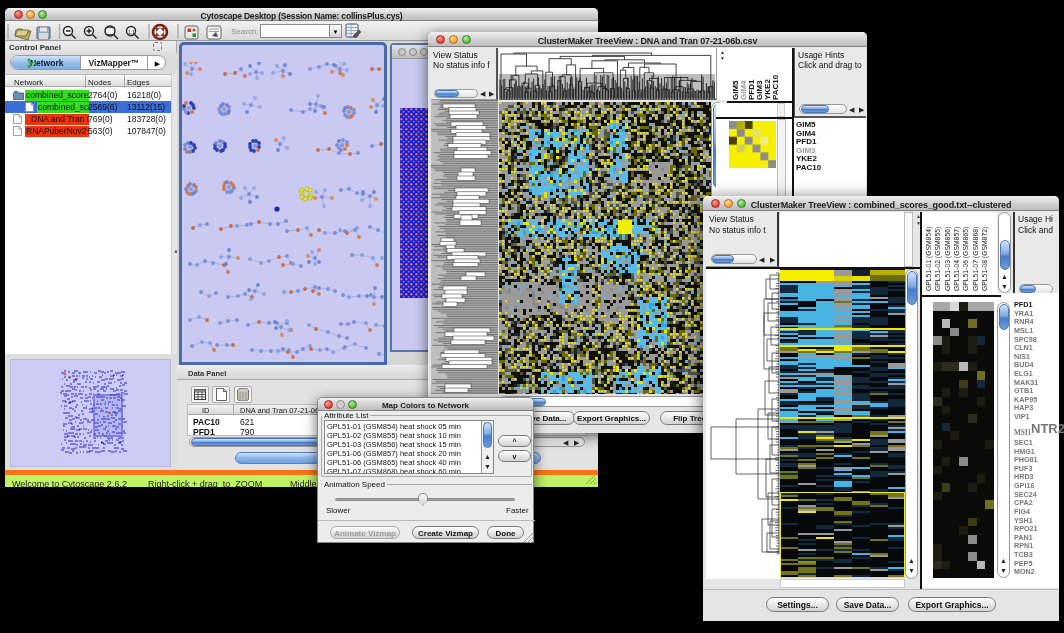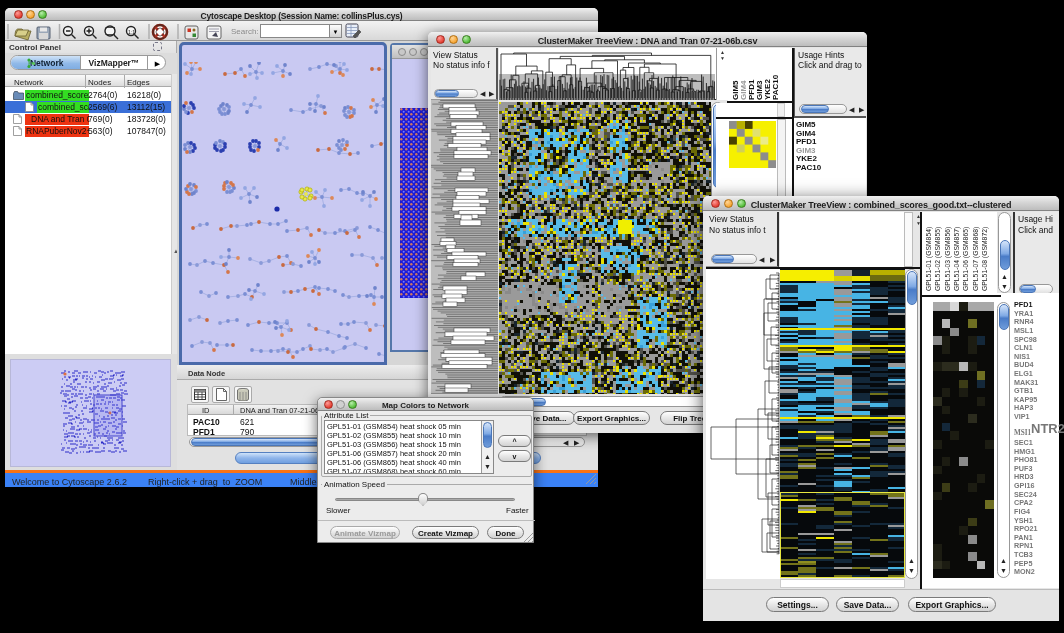--- a/index.html
+++ b/index.html
@@ -135,21 +135,21 @@
     </div>
     <div class="abs" style="left:166px;top:66px;width:11px;height:280px;background:#e6e6e6;border-left:1px solid #ccc;"></div>
     <div class="abs" style="left:168px;top:240px;font-size:6px;color:#555;">▲</div>
     <div class="abs" style="left:0;top:346px;width:177px;height:133px;background:#dedede;"></div>
     <div class="abs" style="left:5px;top:351px;width:161px;height:108px;background:#ccccf4;border:1px solid #b8b8d8;"><svg width="160" height="108">
         <path d="M50 13h4M53 11h2M57 12h2M61 13h3M63 11h4M67 13h3M72 12h4M75 12h2M79 12h1M83 13h3M87 11h3M90 12h3M93 13h2M96 12h2M99 11h3M104 13h4M106 13h4M110 12h4M53 17h2M57 17h3M61 16h3M65 16h2M68 16h1M71 16h3M75 16h2M78 17h1M81 16h1M84 17h1M88 17h3M91 15h1M99 16h4M102 15h2M105 15h1M109 16h3M111 15h2M51 19h1M55 20h2M58 18h1M62 20h4M64 19h3M71 18h2M75 19h2M79 19h3M90 20h4M94 19h3M98 19h4M102 18h1M106 20h4M110 19h3M53 24h1M59 24h2M62 22h2M66 24h4M74 22h2M78 22h2M82 23h1M86 22h3M93 24h2M97 23h4M103 22h1M109 23h2M113 23h3M50 27h2M55 26h4M59 27h3M63 27h2M66 27h1M70 27h3M74 27h2M78 28h2M82 27h4M86 26h2M90 27h4M93 27h3M96 26h2M105 28h1M108 26h2M111 25h3M50 31h3M54 31h4M57 31h3M61 29h3M64 30h2M68 31h2M72 31h1M79 30h2M82 29h3M86 31h2M89 29h4M92 31h3M95 29h1M99 29h4M102 31h3M105 30h3M109 30h3M113 31h3M49 33h2M52 34h4M56 35h2M60 34h3M64 34h2M67 34h4M70 34h2M74 35h2M78 34h3M82 34h1M86 34h3M99 35h3M102 35h3M105 34h4M110 33h3M113 34h4M53 36h3M56 39h3M60 37h2M63 36h3M66 36h1M69 38h3M74 38h3M77 37h3M81 38h1M85 37h3M88 37h3M91 37h3M95 38h2M98 38h3M102 38h3M106 37h3M109 38h2M51 41h4M54 42h2M58 42h4M61 41h4M70 42h1M73 41h3M76 41h2M79 41h1M86 41h1M90 40h3M94 42h1M97 42h3M101 42h1M106 40h3M110 40h4M50 46h1M53 46h3M57 43h3M65 45h2M71 45h1M75 46h1M79 44h2M82 45h2M85 44h3M89 44h2M93 44h2M97 44h1M101 45h3M105 45h2M111 46h4M53 49h1M58 48h3M61 49h2M64 47h2M72 48h4M75 48h1M78 49h4M81 48h1M84 48h2M87 48h2M90 49h1M94 48h3M101 48h1M105 48h3M108 49h3M52 53h3M55 53h4M63 51h2M70 51h2M78 52h4M81 51h2M89 51h4M94 52h3M97 53h2M101 52h4M103 53h4M107 51h3M111 52h1M57 56h3M60 56h2M64 57h2M67 55h2M71 54h2M84 54h3M88 56h1M92 57h2M96 56h2M100 55h2M104 55h2M111 56h1M54 58h3M58 60h3M61 59h3M65 58h4M69 60h2M72 59h4M76 60h2M80 60h3M83 60h1M86 60h2M90 59h3M93 59h4M96 59h3M100 58h4M104 60h2M107 59h3M111 59h3M52 64h4M57 63h4M60 64h2M64 62h1M68 63h4M72 62h1M76 62h4M83 63h3M86 63h2M89 62h1M92 62h3M97 63h4M102 62h2M107 64h3M112 62h4M52 66h2M60 67h4M66 66h2M72 66h1M84 67h3M87 66h3M90 65h2M94 67h2M97 66h1M101 66h4M105 67h3M111 66h1M52 70h1M55 71h1M59 69h3M61 69h3M65 70h4M68 69h3M72 69h4M77 70h1M80 70h1M84 70h4M92 69h3M96 71h2M104 69h2M112 71h2M53 74h4M57 73h3M60 73h3M64 74h3M68 74h2M72 74h1M76 73h3M79 72h2M83 74h2M87 73h2M91 74h2M95 73h2M98 74h1M101 72h3M105 73h3M108 73h3M112 73h3M53 77h4M56 76h3M60 76h4M63 77h2M66 77h2M73 78h2M78 76h2M82 78h3M86 77h1M89 78h1M93 76h3M96 78h3M99 78h3M107 78h3M110 78h3M53 80h2M57 81h3M60 81h2M64 81h3M68 81h3M72 82h1M75 81h2M79 82h1M83 81h2M90 82h2M94 81h3M97 80h2M101 80h1M105 80h3M108 82h3M111 81h2M50 84h1M55 83h1M59 84h4M62 84h3M65 85h2M69 84h2M72 85h4M77 85h4M80 85h2M87 85h1M90 83h3M92 84h3M96 83h4M99 83h3M103 85h2M107 83h3M110 85h2M51 88h3M56 88h3M60 89h4M64 88h2M68 87h4M72 87h3M77 88h2M81 88h4M84 88h4M92 88h2M103 88h4M106 88h2M110 89h3M50 90h3M54 92h4M58 93h3M61 91h2M65 93h2M69 92h1M72 92h1M75 92h4M78 91h4M84 92h3M87 92h3M90 91h4M97 91h3M100 92h4M104 91h2M108 92h2M112 91h4" stroke="#2a2ac8" stroke-width="1.1" fill="none"></path>
         <circle cx="54" cy="14" r="1.6" fill="#e07040"></circle>
         <circle cx="99" cy="53" r="1.4" fill="#e07040"></circle>
         <rect x="83" y="35" width="28" height="41" fill="rgba(90,90,230,0.18)" stroke="#4444cc" stroke-width="1"></rect>
       </svg></div>
-    <div class="abs" style="left:0;top:462px;width:593px;height:17px;background:#3b82f6;border-top:3px solid #f97316;">
+    <div class="abs" style="left:0;top:462px;width:593px;height:17px;background:#bef264;border-top:5px solid #f97316;">
       <div class="abs" style="left:7px;top:4px;font-size:9px;color:#222;">Welcome to Cytoscape 2.6.2</div>
       <div class="abs" style="left:143px;top:4px;font-size:9px;color:#222;">Right-click + drag&nbsp; to&nbsp; ZOOM</div>
       <div class="abs" style="left:285px;top:4px;font-size:9px;color:#222;">Middle-click + drag&nbsp; to&nbsp; PAN</div>
     </div>
     <svg class="abs" style="left:581px;top:466px;" width="11" height="11">
       <path d="M10 0L0 10M10 4L4 10M10 8L8 10" stroke="#999" stroke-width="1"></path>
     </svg>
     <div class="abs" style="left:172px;top:33px;width:421px;height:330px;background:#d6d6d6;"></div>
     <div class="abs" style="left:385px;top:35px;width:200px;height:309px;background:#c9c9f2;border:2px solid #5577aa;border-radius:4px 4px 0 0;">
       <div class="abs" style="left:0;top:0;width:196px;height:14px;background:linear-gradient(#e2e2e2,#bfbfbf);border-bottom:1px solid #999;"></div>
@@ -530,21 +530,21 @@
           <circle cx="197" cy="292" r="1.9" fill="#7b8fd4"></circle>
           <circle cx="208" cy="295" r="1.9" fill="#7b8fd4"></circle>
           <circle cx="217" cy="293" r="1.9" fill="#8a9ad8"></circle>
           <circle cx="228" cy="290" r="1.9" fill="#7b8fd4"></circle>
           <circle cx="232" cy="297" r="1.9" fill="#d4764a"></circle>
           <circle cx="95" cy="147" r="2.6" fill="#1a2aa8"></circle>
         </svg></div>
     </div>
     <div class="abs" style="left:172px;top:357px;width:421px;height:105px;background:#e2e2e2;">
       <div class="abs" style="left:0;top:0;width:421px;height:15px;background:linear-gradient(#ededed,#d5d5d5);border-bottom:1px solid #aaa;">
-        <div class="abs" style="left:11px;top:3.5px;font-size:7.5px;font-weight:bold;color:#333;">Data Node</div>
+        <div class="abs" style="left:11px;top:3.5px;font-size:7.5px;font-weight:bold;color:#333;">Data Panel</div>
       </div>
       <div class="abs" style="left:14px;top:21px;width:18px;height:17px;background:#f6f6f6;border:1px solid #aaa;border-radius:2px;"></div>
       <div class="abs" style="left:35px;top:21px;width:18px;height:17px;background:#f6f6f6;border:1px solid #aaa;border-radius:2px;"></div>
       <div class="abs" style="left:57px;top:21px;width:18px;height:17px;background:#f6f6f6;border:1px solid #aaa;border-radius:2px;"></div>
       <svg class="abs" style="left:17px;top:24px;" width="12" height="11">
         <rect x="0.5" y="0.5" width="11" height="10" fill="#fff" stroke="#333"></rect>
         <path d="M0 3h12M0 5.5h12M0 8h12M4 3v8M8 3v8" stroke="#333" stroke-width="0.8"></path>
         <rect x="0.5" y="0.5" width="11" height="2.5" fill="#888"></rect>
       </svg>
       <svg class="abs" style="left:39px;top:23px;" width="11" height="13">

